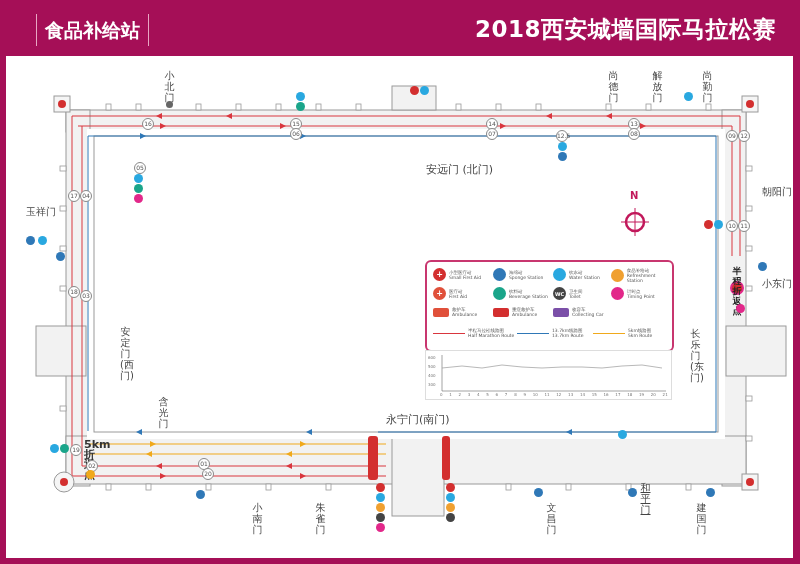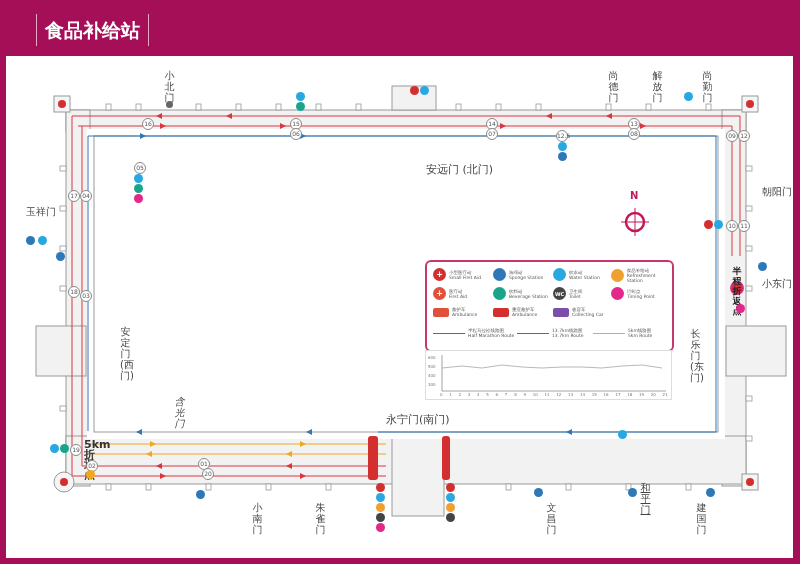--- a/index.html
+++ b/index.html
@@ -20,20 +20,21 @@
   .compass-n{position:absolute;font-size:10px;font-weight:bold;color:#c2185b;}
   .num{position:absolute;width:10px;height:10px;border:1px solid #888;border-radius:50%;background:#fff;font-size:6px;color:#555;text-align:center;line-height:10px;}
   .icon-dot{position:absolute;width:9px;height:9px;border-radius:50%;color:#fff;font-size:6px;text-align:center;line-height:9px;}
   .turn-label{position:absolute;font-size:9px;font-weight:bold;color:#222;width:10px;line-height:10px;text-align:center;margin-top:24px;}
 </style>
 </head>
 <body>
 
 <div class="header">
   <div class="sec-title">食品补给站</div>
+  <div class="main-title">2018西安城墙国际马拉松赛</div>
 </div>
 
 <div class="canvas">
   <svg class="map-svg" width="787" height="502">
 
     <g fill="#f2f2f2" stroke="#9a9a9a" stroke-width="1">
       <rect x="60" y="54" width="680" height="22"></rect>
       <rect x="60" y="54" width="24" height="376"></rect>
       <rect x="716" y="54" width="24" height="376"></rect>
       <rect x="60" y="380" width="680" height="48"></rect>
@@ -159,21 +160,21 @@
   <div class="gate-dot" style="left:160px;top:45px;"></div>
   <div class="label" style="left:380px;top:108px;font-size:11px;margin-left:40px;">安远门 (北门)</div>
   <div class="vlabel" style="left:602px;top:14px;">尚德门</div>
   <div class="vlabel" style="left:616px;top:14px;margin-left:30px;">解放门</div>
   <div class="vlabel" style="left:696px;top:14px;">尚勤门</div>
   <div class="label" style="left:756px;top:130px;">朝阳门</div>
   <div class="label" style="left:756px;top:222px;">小东门</div>
   <div class="label" style="left:20px;top:150px;">玉祥门</div>
   <div class="vlabel" style="left:114px;top:270px;">安定门(西门)</div>
   <div class="vlabel" style="left:684px;top:272px;">长乐门(东门)</div>
-  <div class="vlabel" style="left:168px;top:340px;font-style:italic;">含光门</div>
+  <div class="vlabel" style="left:152px;top:340px;">含光门</div>
   <div class="label" style="left:380px;top:358px;font-size:11px;">永宁门(南门)</div>
   <div class="vlabel" style="left:246px;top:446px;">小南门</div>
   <div class="vlabel" style="left:309px;top:446px;">朱雀门</div>
   <div class="vlabel" style="left:540px;top:446px;">文昌门</div>
   <div class="vlabel" style="left:634px;top:426px;text-decoration:underline;">和平门</div>
   <div class="vlabel" style="left:690px;top:446px;">建国门</div>
 
   <div class="turn-label" style="left:726px;top:186px;">半程折返点</div>
   <div class="turn-label" style="left:78px;top:360px;font-size:11px;color:#333;">5km折返点</div>
 

